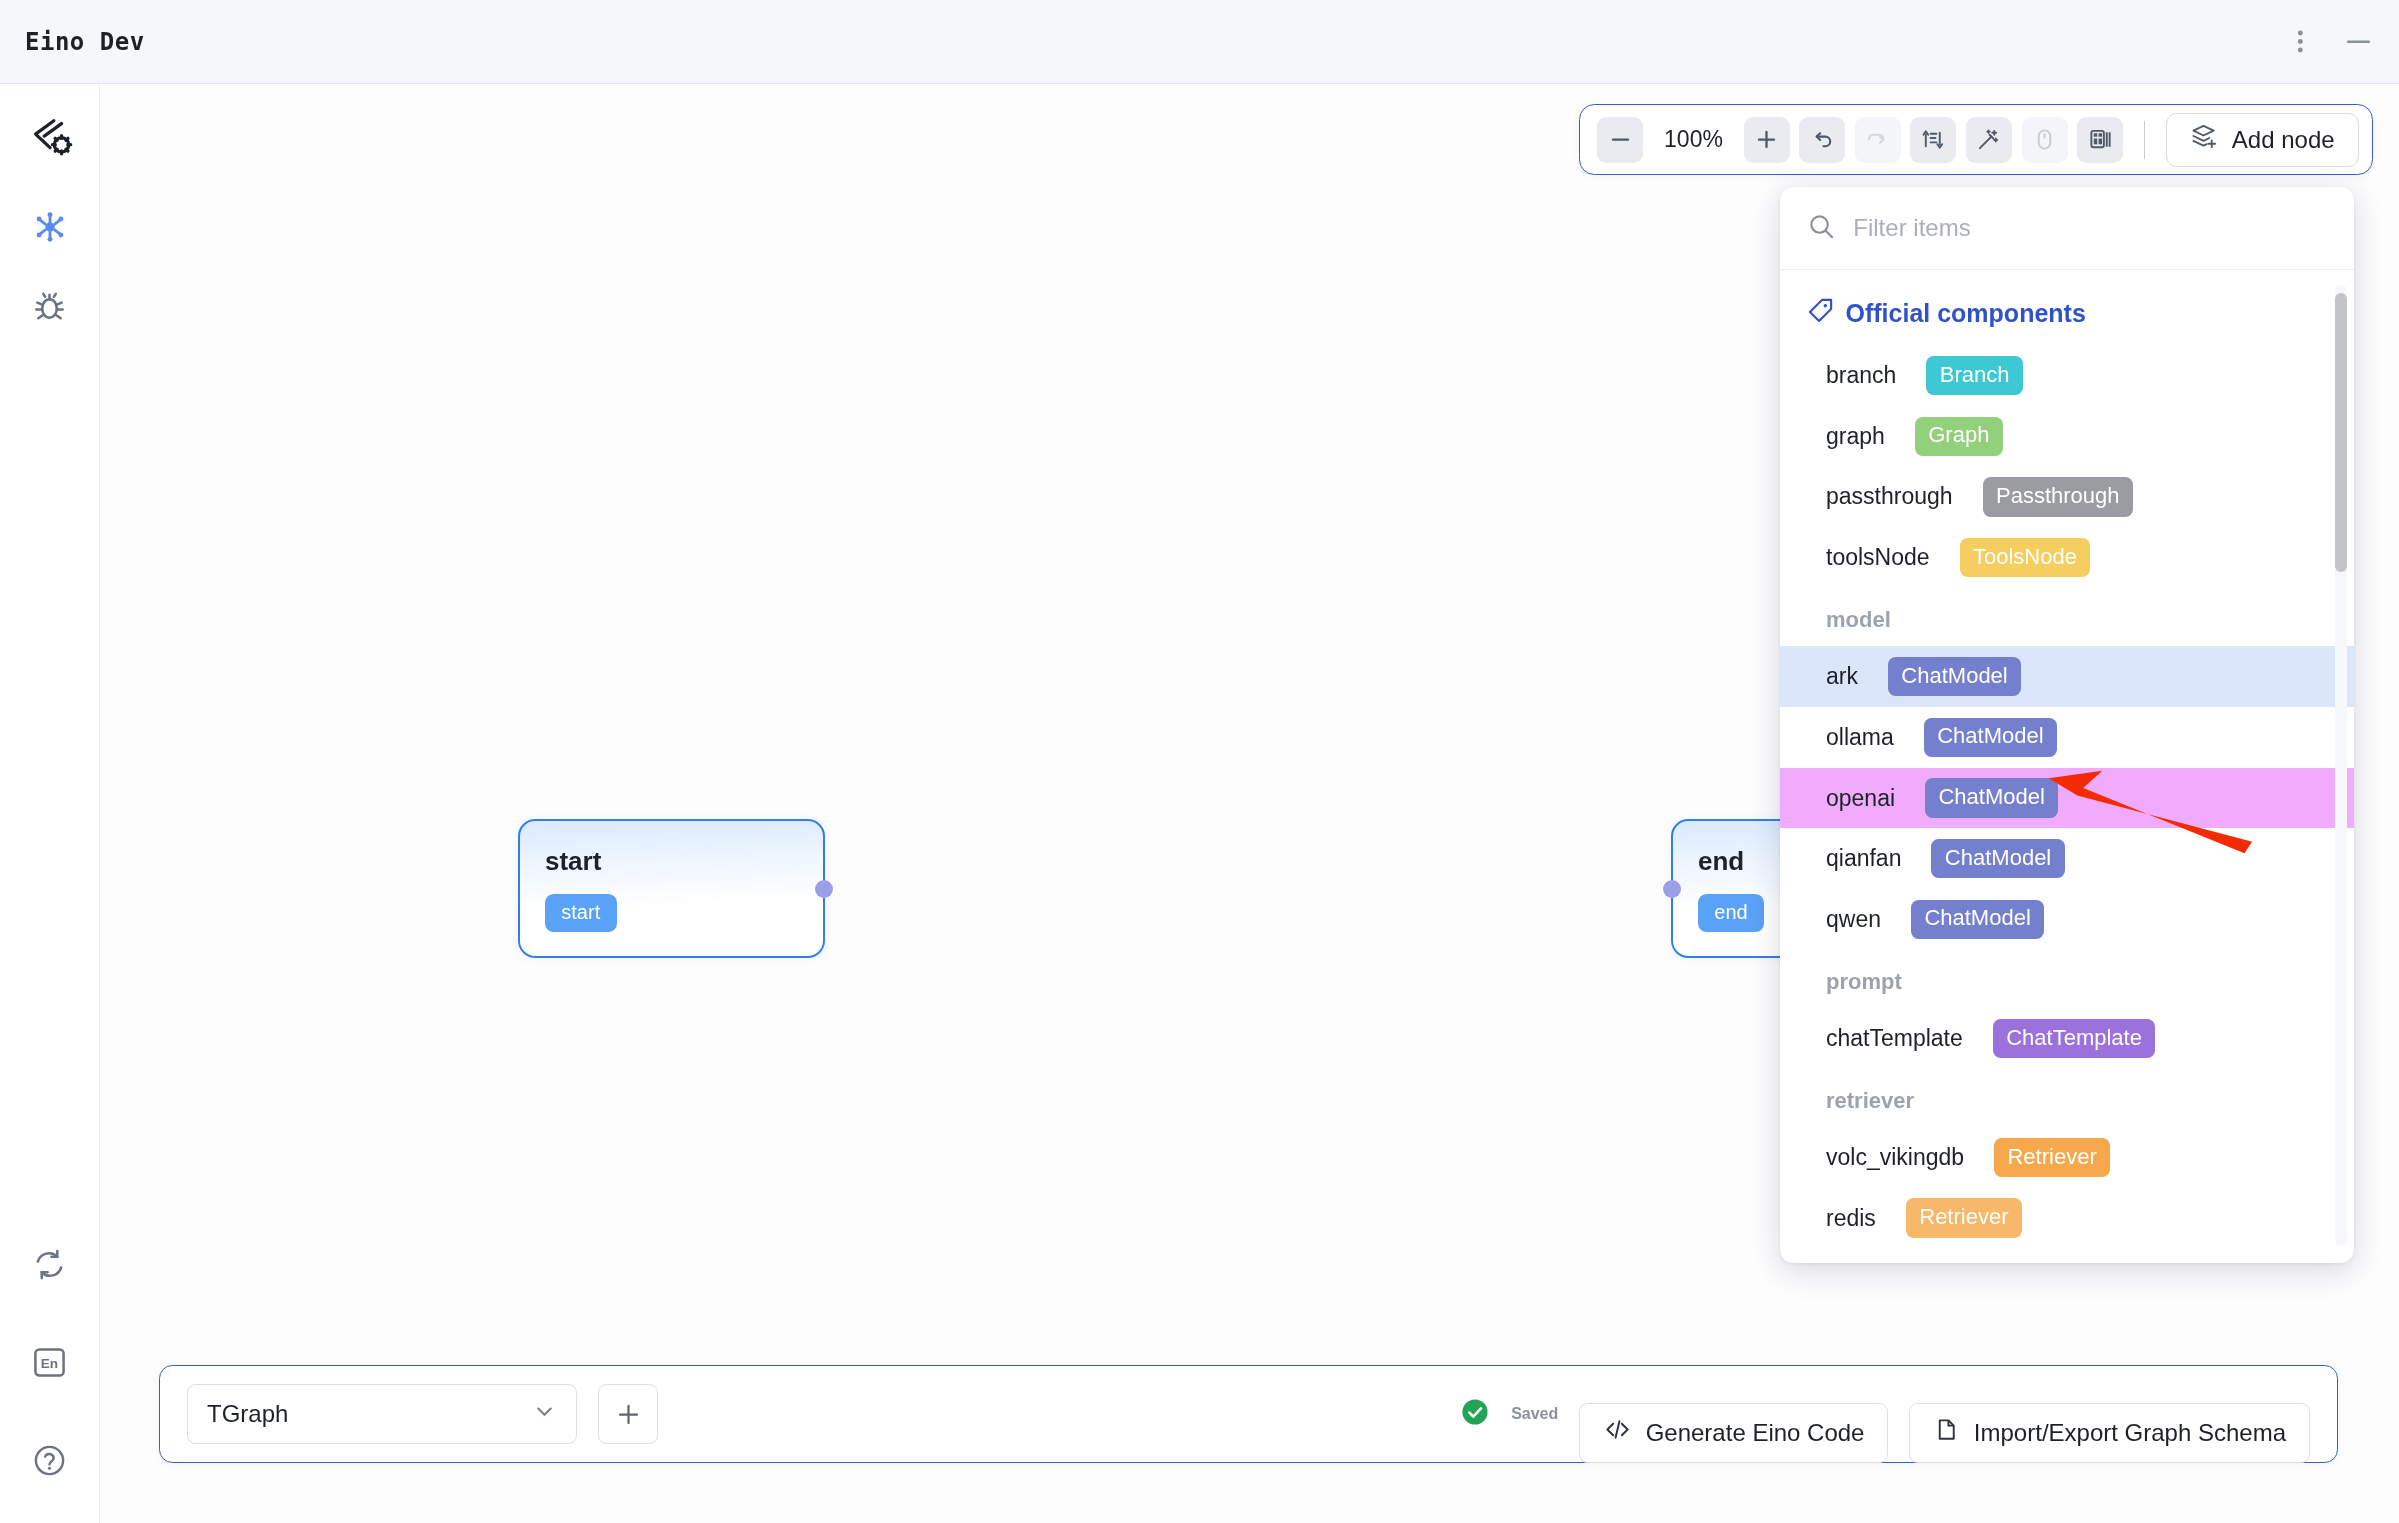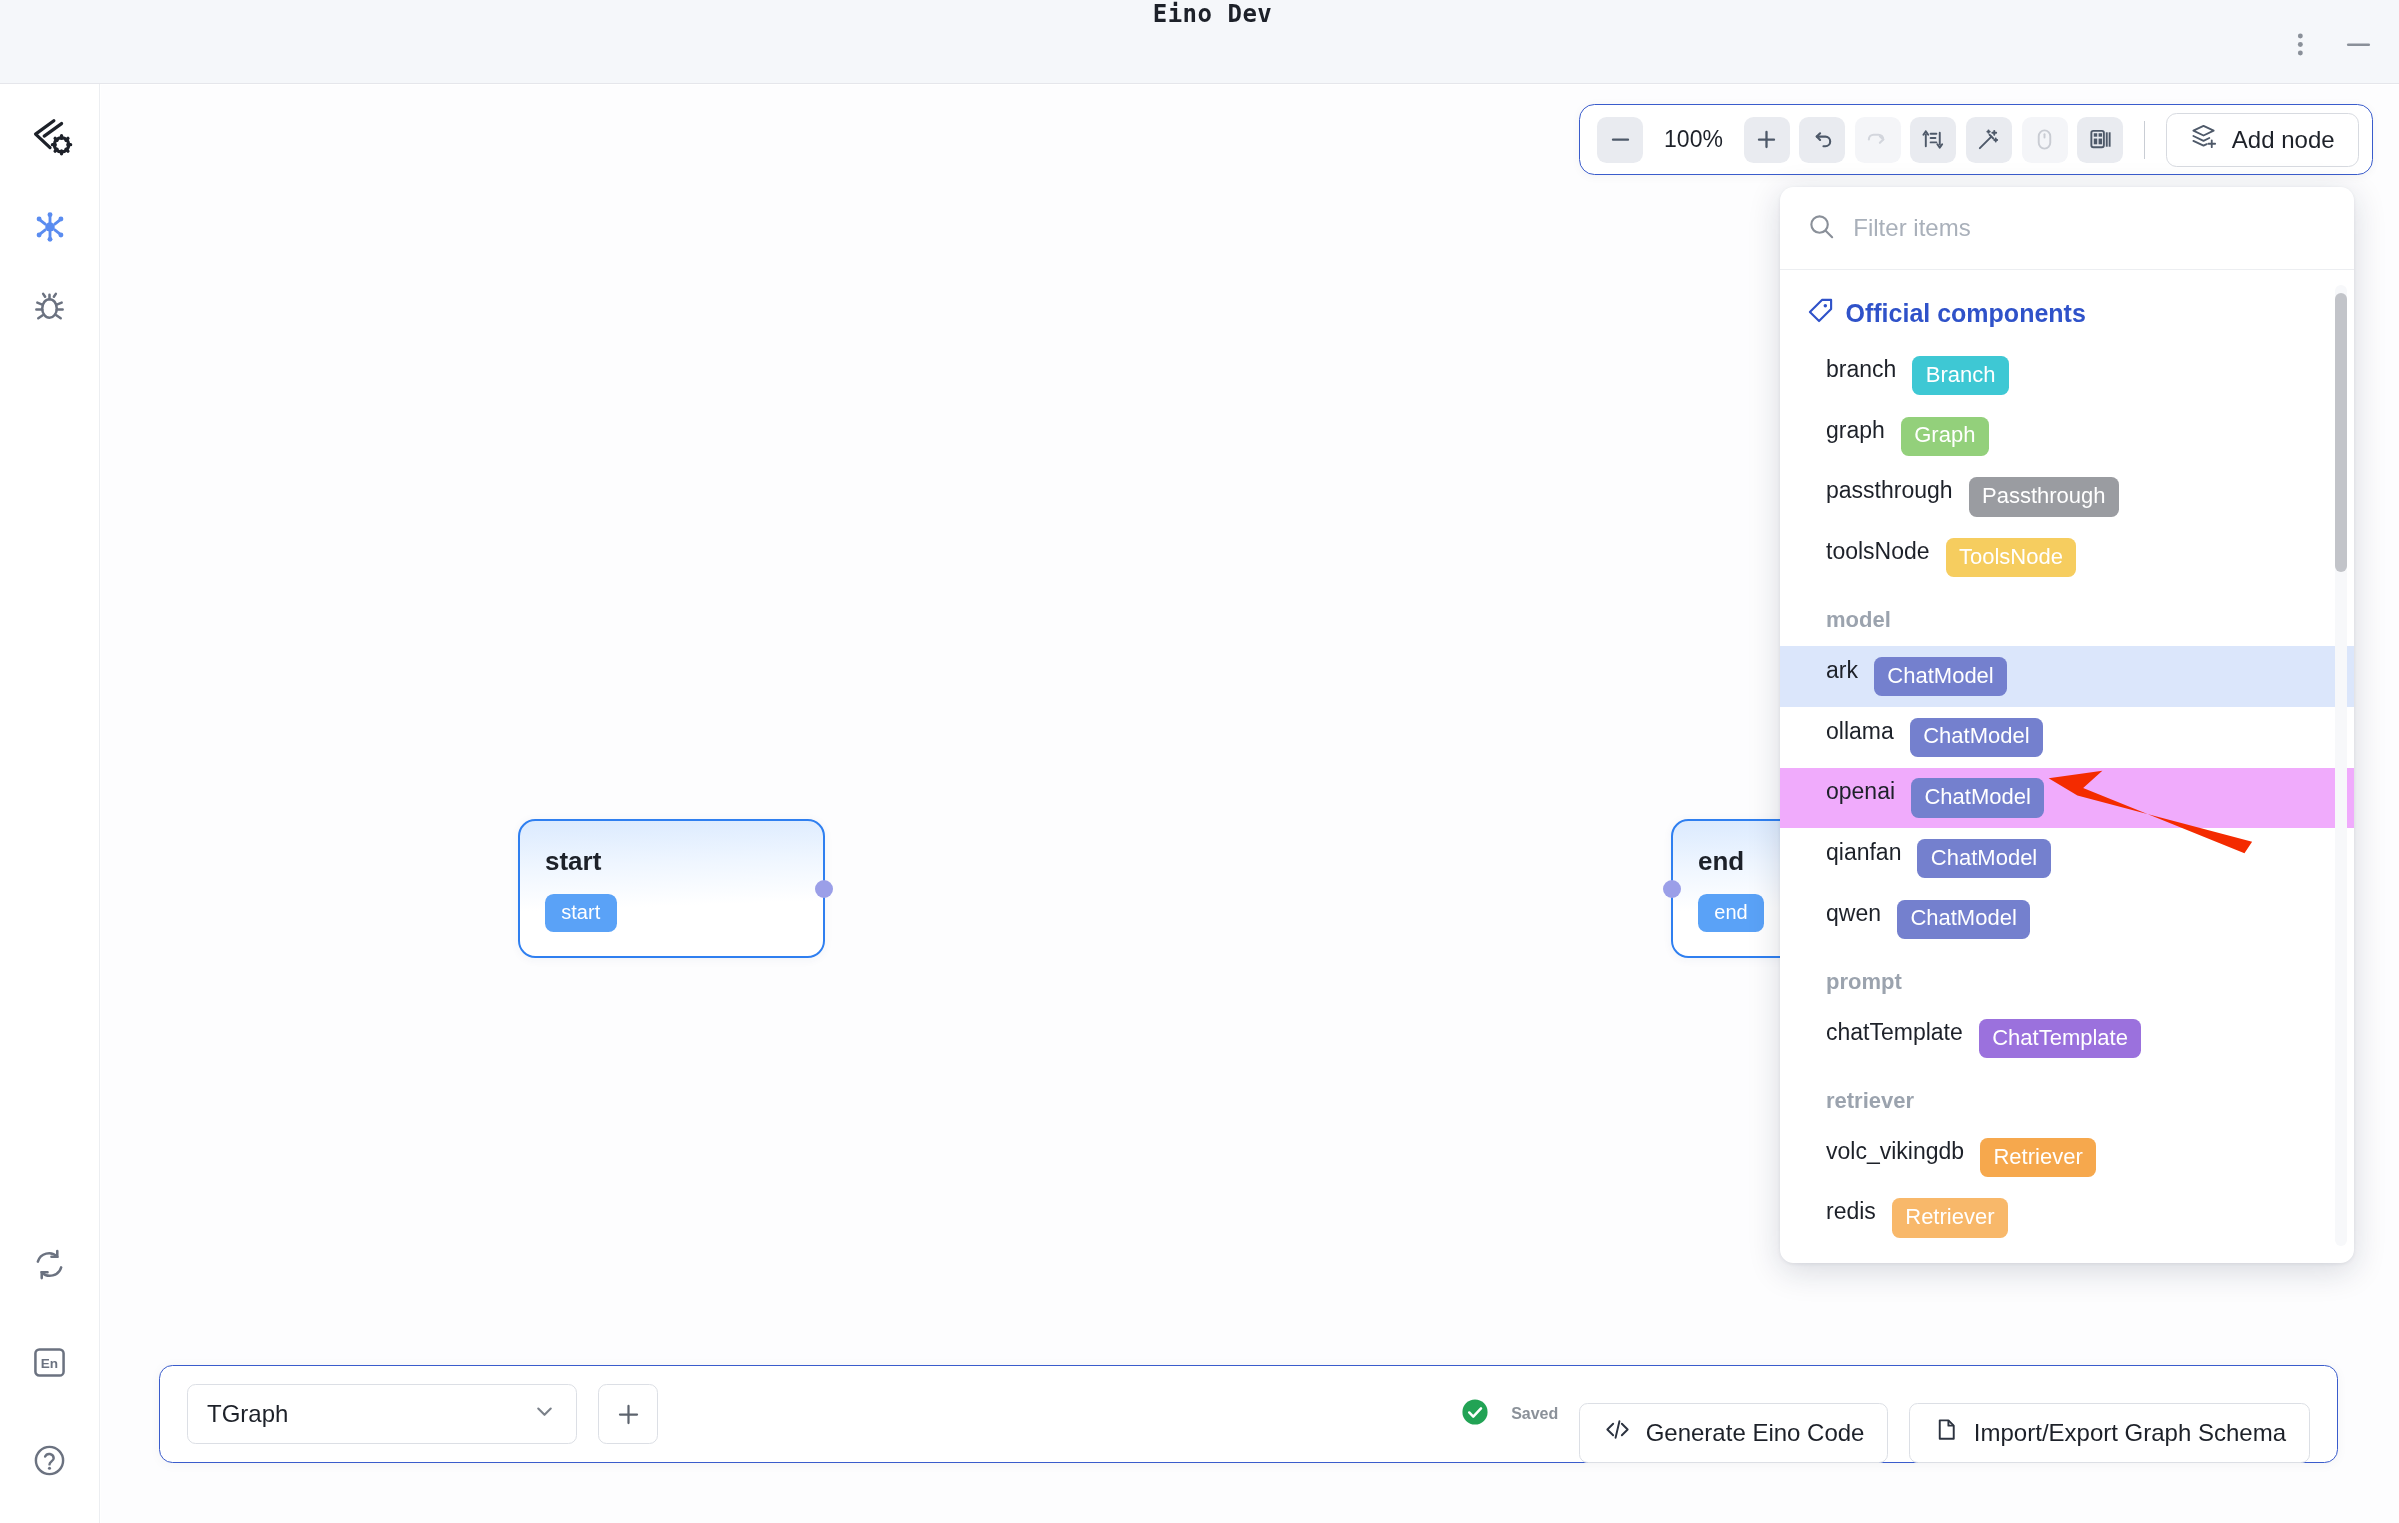--- a/index.html
+++ b/index.html
@@ -10,21 +10,21 @@
     color: #1d2129;
     -webkit-font-smoothing: antialiased;
   }
   #app { position: relative; width: 2400px; height: 1524px; }
 
   
   .titlebar {
     position: absolute; top: 0; left: 0; width: 2400px; height: 84px;
     background: #f5f7fa;
     border-bottom: 1px solid #e5e6eb;
-    display: flex; align-items: center; flex-direction: column;
+    display: flex; align-items: center;
   }
   .titlebar-title {
     font-family: "DejaVu Sans Mono", "Liberation Mono", monospace;
     font-size: 24px; font-weight: 700; color: #1d2129;
     margin-left: 25px; letter-spacing: 0.5px;
   }
   .titlebar-ctrls {
     margin-left: auto; display: flex; align-items: center; gap: 25px;
     margin-right: 25px;
   }
@@ -118,21 +118,21 @@
   }
   .panel-search input::placeholder { color: #a9b0ba; }
   .panel-list { flex: 1 1 auto; overflow: hidden; position: relative; padding-top: 9.6px; }
   .group-head {
     display: flex; align-items: center; gap: 11.5px;
     font-size: 25px; font-weight: 700; color: #2f52c9;
     padding: 17.3px 0 15.4px 27px;
   }
   .sub-head { font-size: 22px; font-weight: 700; color: #9ba3ae; padding: 19px 0 13.4px 46px; }
   .item {
-    display: flex; align-items: flex-start; gap: 16px;
+    display: flex; align-items: center; gap: 30px;
     padding: 10.6px 0 10.6px 46px; cursor: pointer; min-height: 56px;
   }
   .item.selected { background: #dbe6fb; }
   .item.hover { background: #f0abfc; }
   .item-name { font-size: 23px; color: #1d2129; }
   .tag {
     color: #ffffff; font-size: 22px; border-radius: 7.7px;
     padding: 5.8px 13.4px 7.7px; white-space: nowrap;
   }
   .scrollbar {

